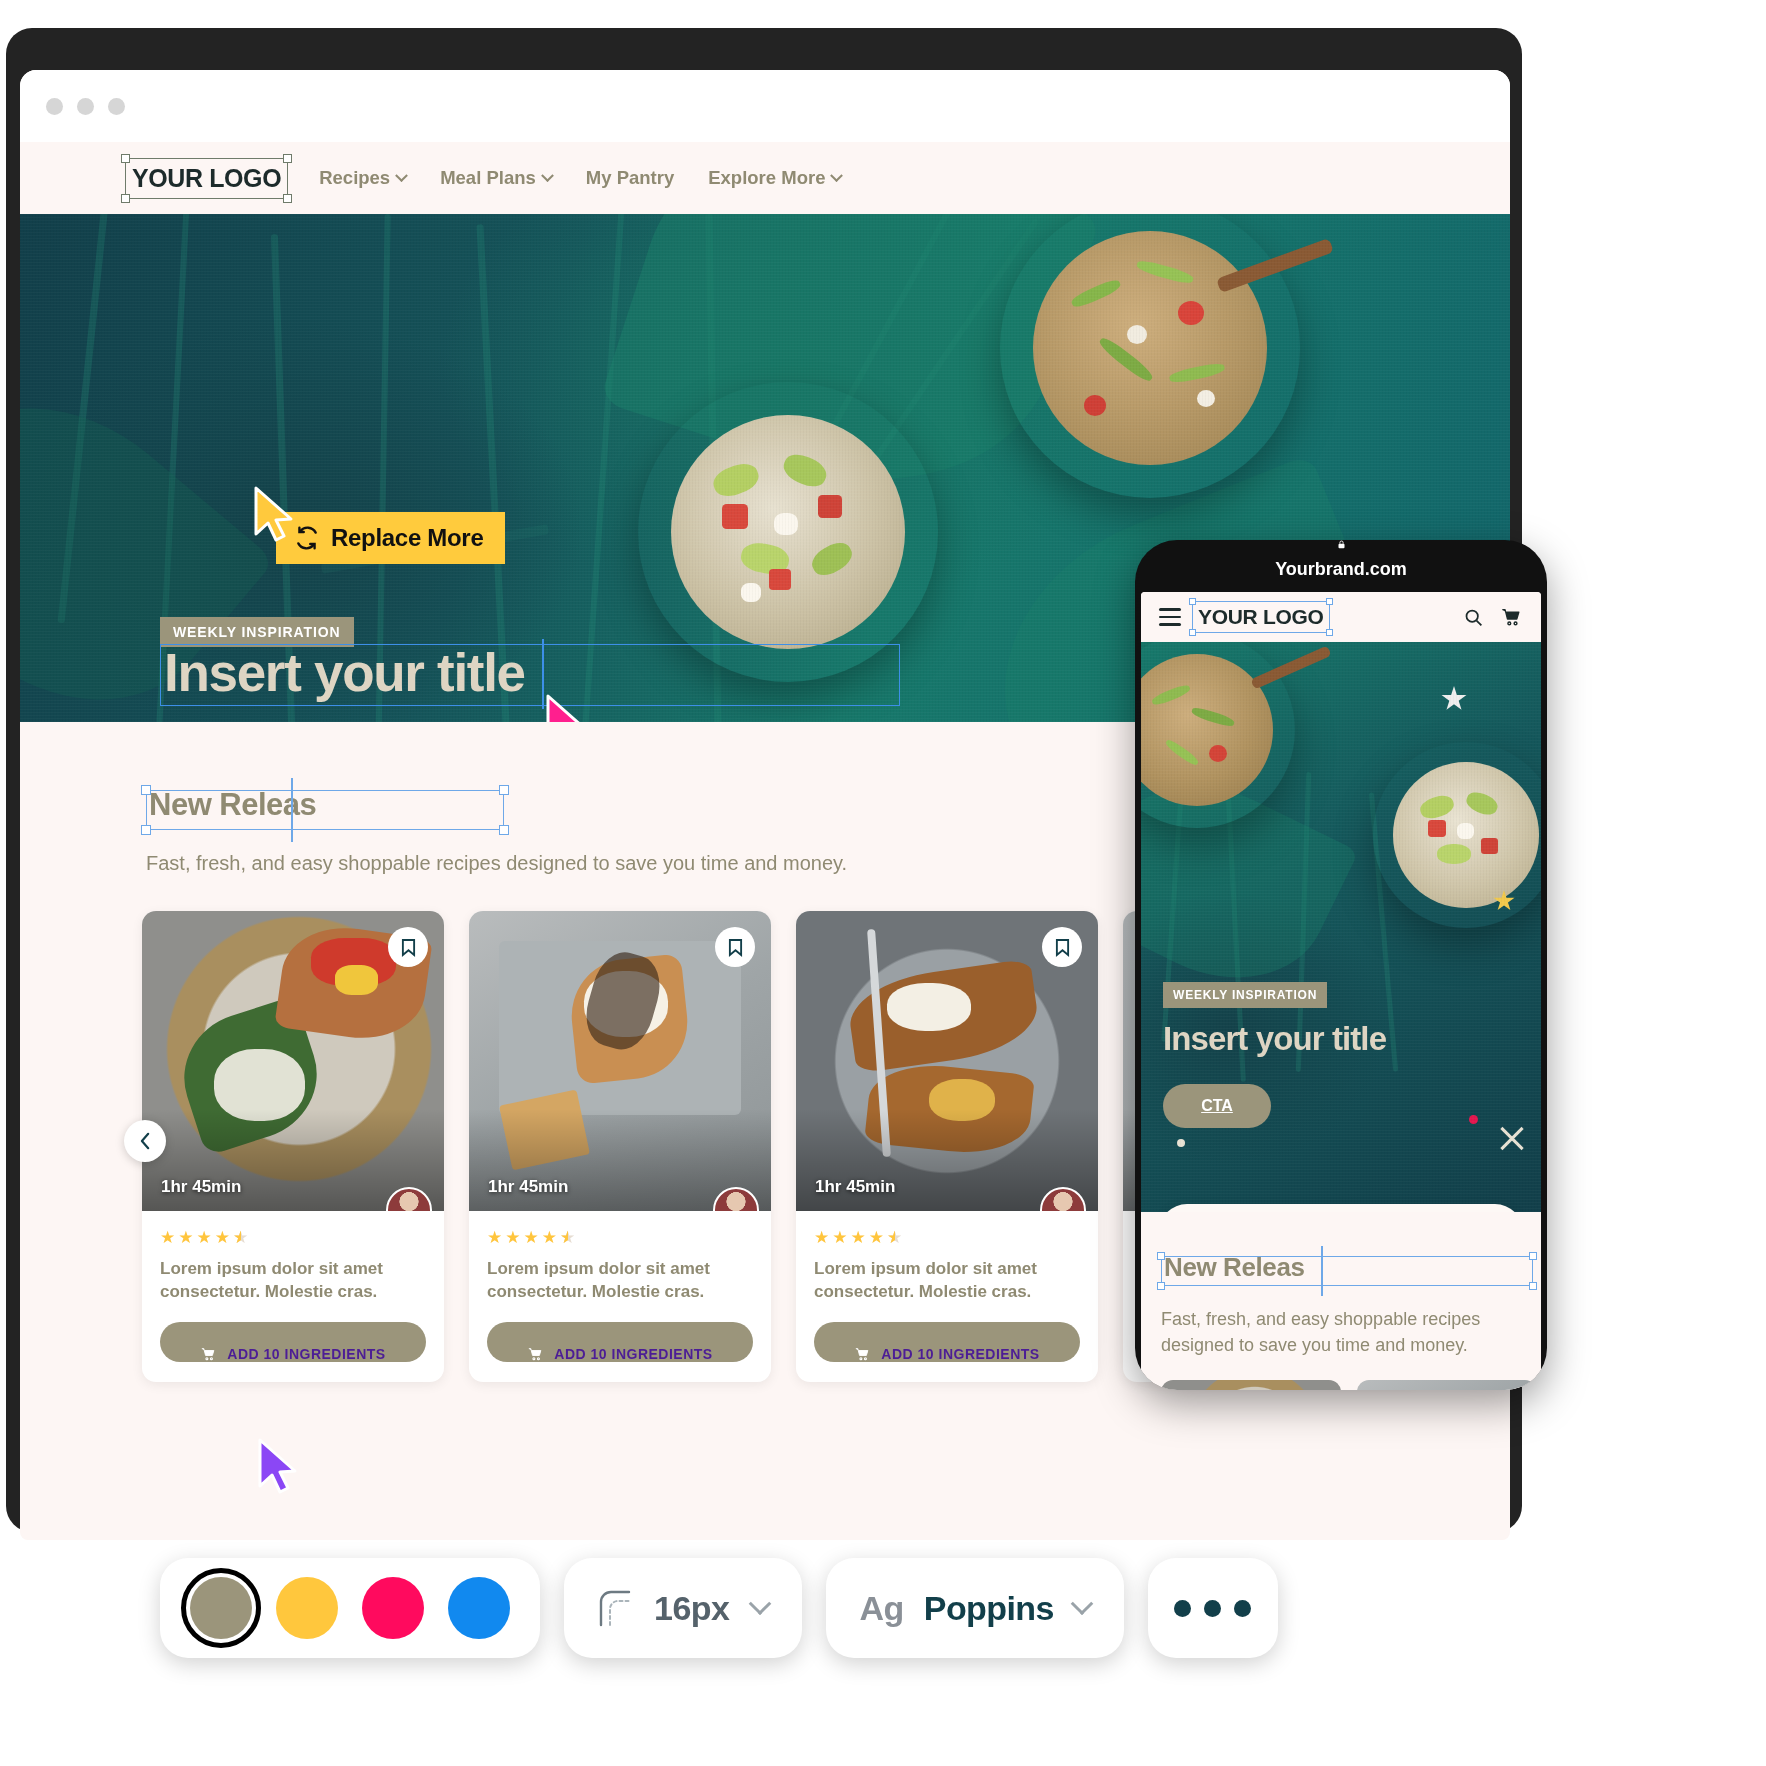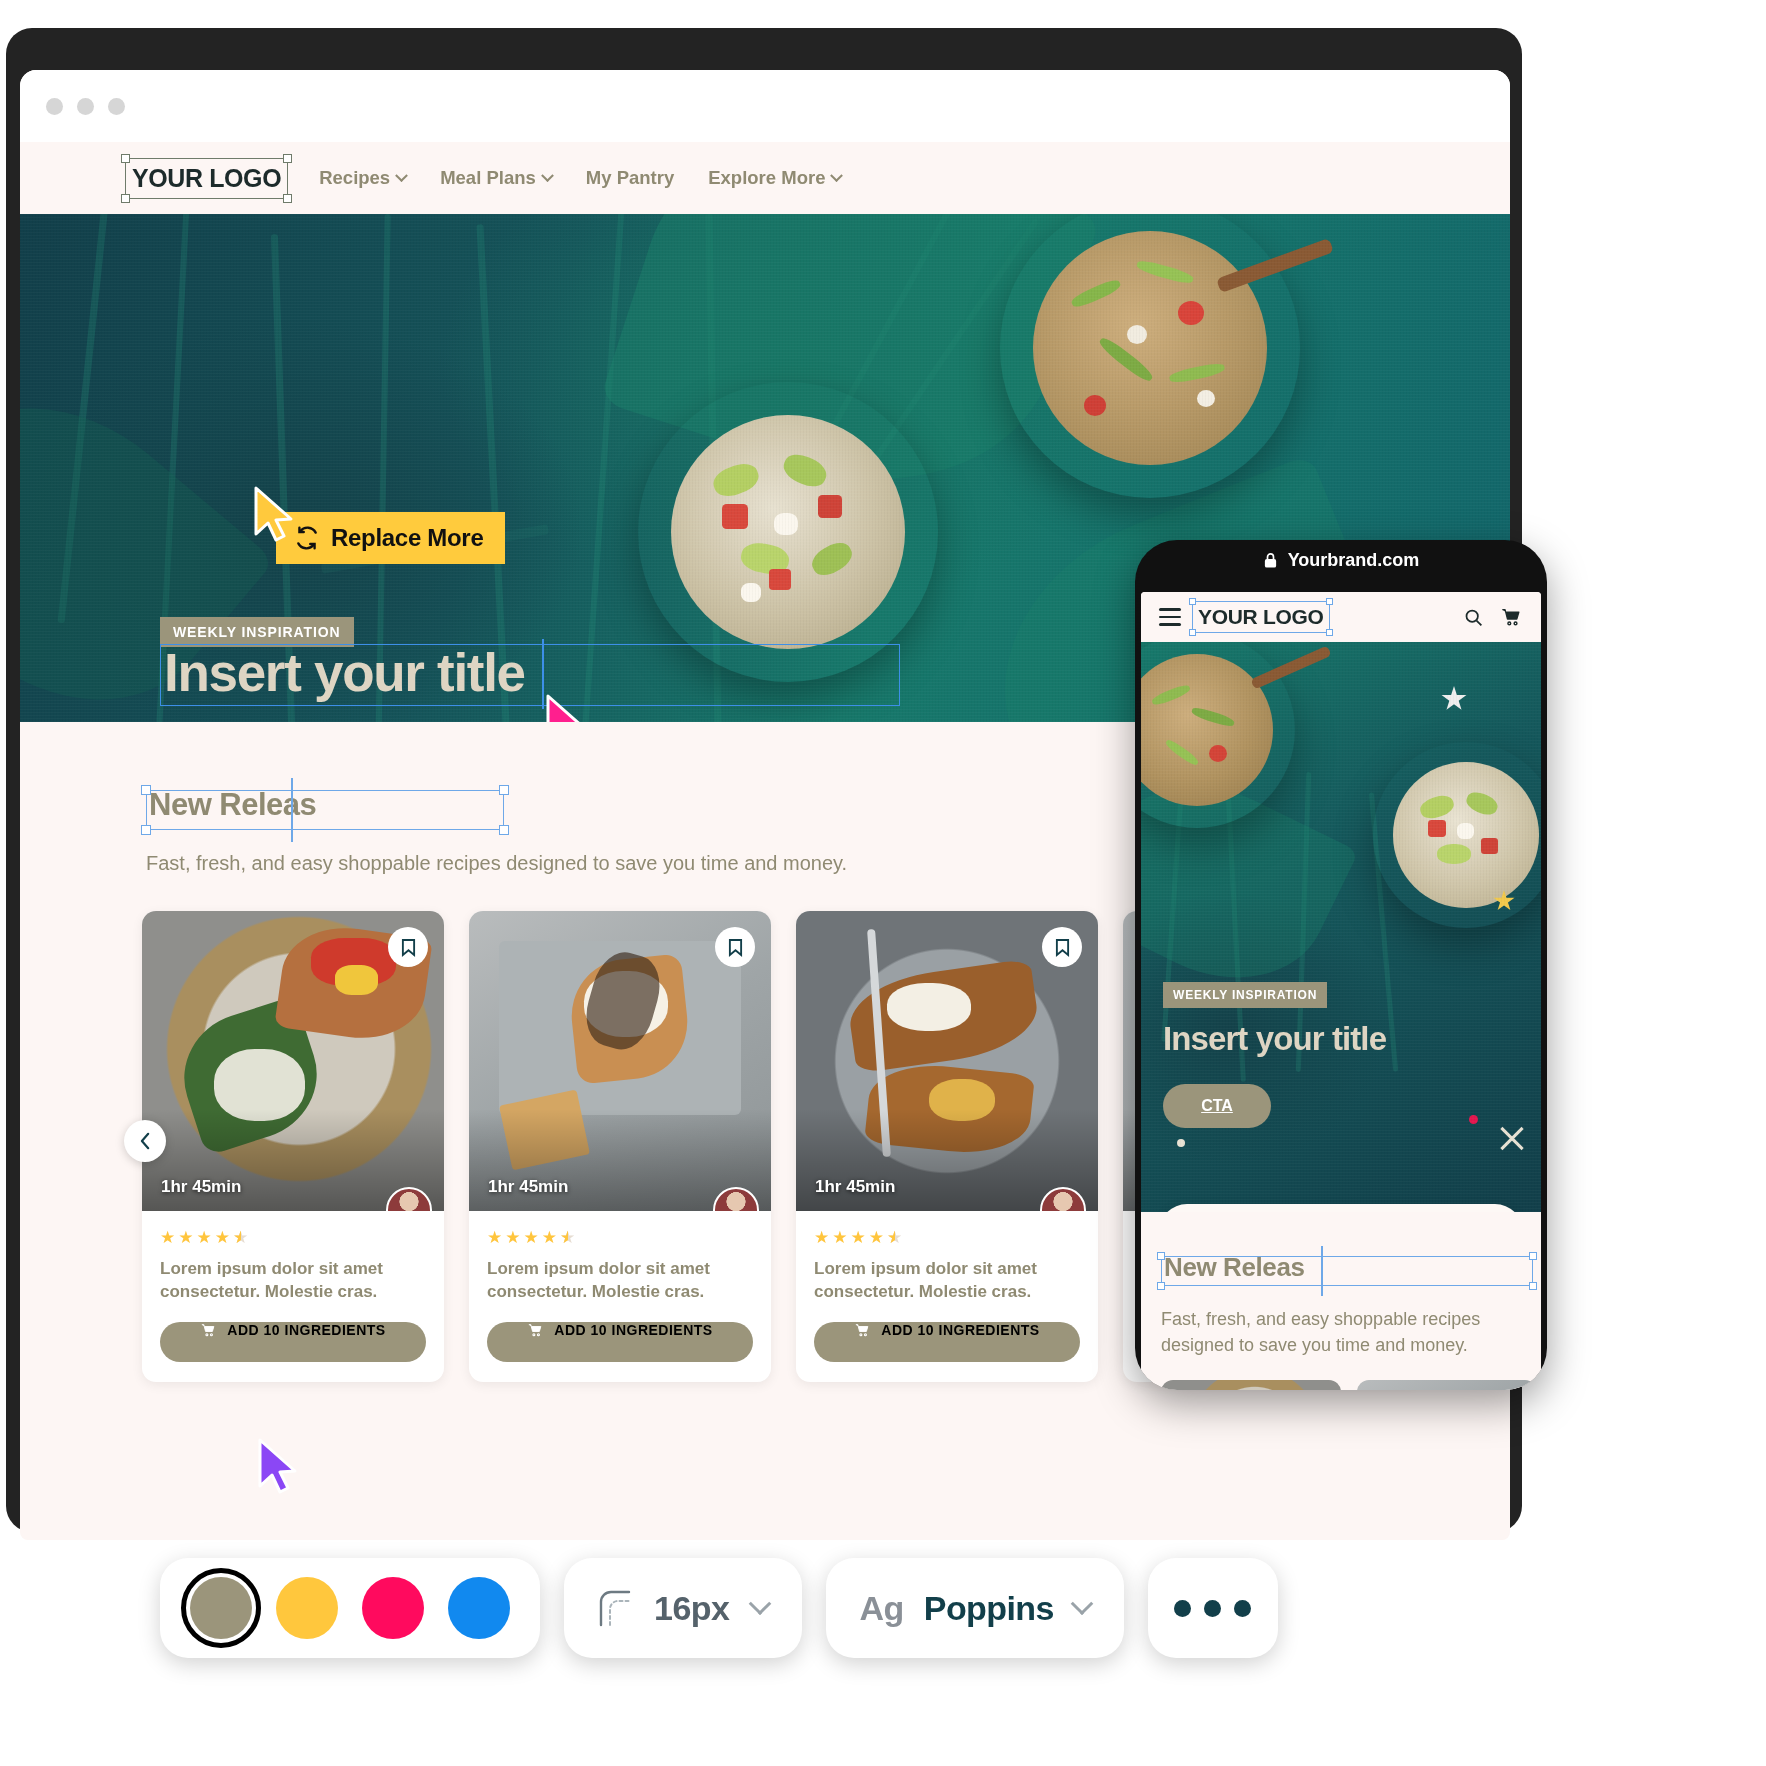--- a/index.html
+++ b/index.html
@@ -176,37 +176,37 @@
     position:absolute; right:12px; bottom:-22px; width:46px; height:46px; border-radius:50%;
     border:2.5px solid #fff; z-index:5; overflow:hidden;
     background: radial-gradient(circle at 50% 30%, #e6c8b0 0 26%, #8d3b3b 27% 100%);
   }
   .card-body { padding:18px 18px 20px 18px; }
   .stars { display:flex; gap:3px; margin-bottom:12px; font-size:17px; color:#ffc53d; line-height:1;}
   .stars .half { color:#e6ddd2; position:relative; }
   .stars .half::before{content:"★"; position:absolute; left:0; top:0; width:50%; overflow:hidden; color:#ffc53d;}
   .card-title { font-size:17px; font-weight:700; color:#8f8a72; line-height:1.35; margin-bottom:18px;}
   .add-btn {
-    height:40px; border-radius:20px; background:#9b957b; color:#000000;
-    display:flex; align-items:flex-start; justify-content:center; gap:10px;
+    height:40px; border-radius:20px; background:#9b957b; color:#4c1d95;
+    display:flex; align-items:flex-end; justify-content:center; gap:10px;
     font-size:14px; font-weight:700; letter-spacing:.5px; cursor:pointer;
   }
   .carousel-prev {
     position:absolute; left:104px; top:1050px; width:42px; height:42px; border-radius:50%;
     background:#fff; box-shadow:0 2px 10px rgba(0,0,0,.18);
     display:flex; align-items:center; justify-content:center; z-index:15;
   }
 
   
   .phone {
     position:absolute; left:1135px; top:540px; width:412px; height:850px;
     background:#111; border-radius:42px; padding:0; overflow:hidden;
     box-shadow: 0 14px 40px rgba(0,0,0,.38); z-index:25;
   }
-  .phone-bar { height:40px; display:flex; align-items:center; justify-content:center; gap:10px; }
+  .phone-bar { height:40px; display:flex; align-items:center; justify-content:center; gap:10px;flex-direction:column; }
   .phone-bar span { color:#fff; font-size:18px; font-weight:700; }
   .phone-screen { position:absolute; left:6px; right:6px; top:52px; bottom:0; background:#fdf6f4; border-radius:4px; overflow:hidden;}
   .p-nav { height:50px; background:#fdf6f4; display:flex; align-items:center; padding:0 18px; gap:14px;}
   .burger { width:22px; display:flex; flex-direction:column; gap:5px;}
   .burger i { height:2.4px; background:#1d2b2b; border-radius:2px; }
   .p-logo-wrap { position:relative; }
   .p-logo { font-size:21px; font-weight:700; color:#1d2b2b; letter-spacing:-.3px; padding:1px 3px;}
   .p-sel { position:absolute; inset:-3px; border:1.4px solid #6ea8e8;}
   .p-sel .h{position:absolute;width:7px;height:7px;background:#fff;border:1.3px solid #6ea8e8;}
   .p-sel .h.tl{left:-4px;top:-4px;} .p-sel .h.tr{right:-4px;top:-4px;}

